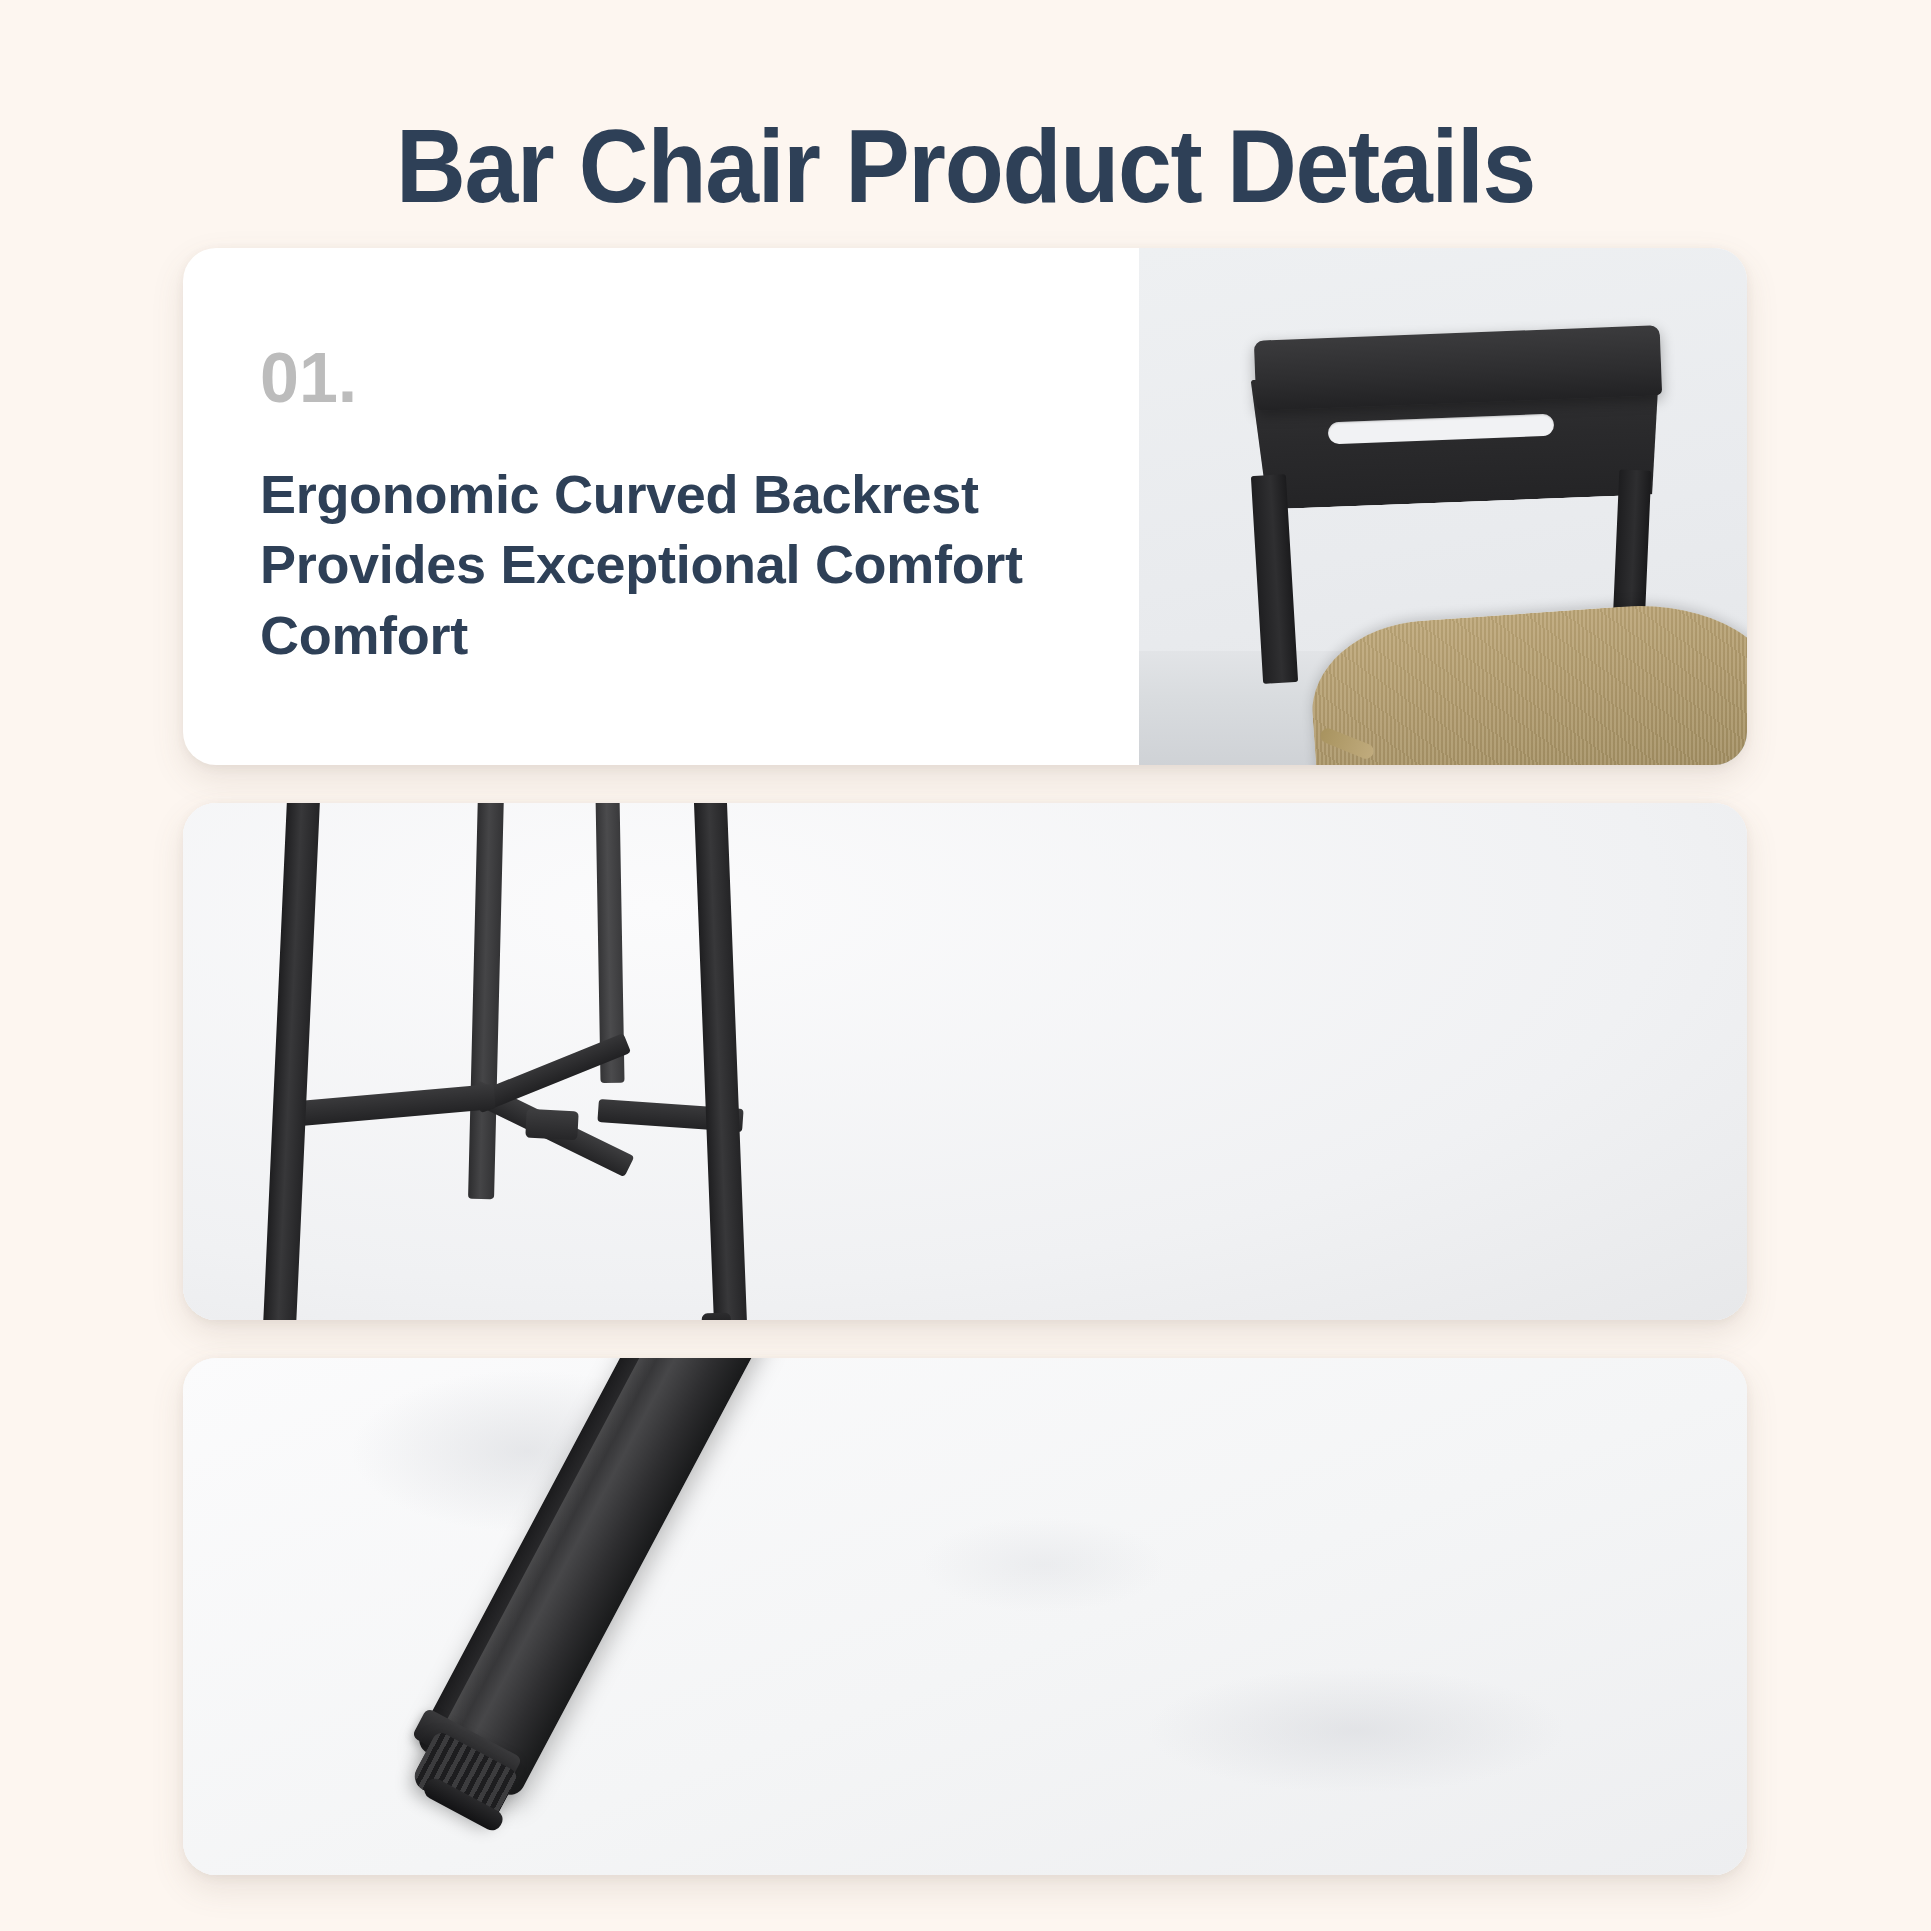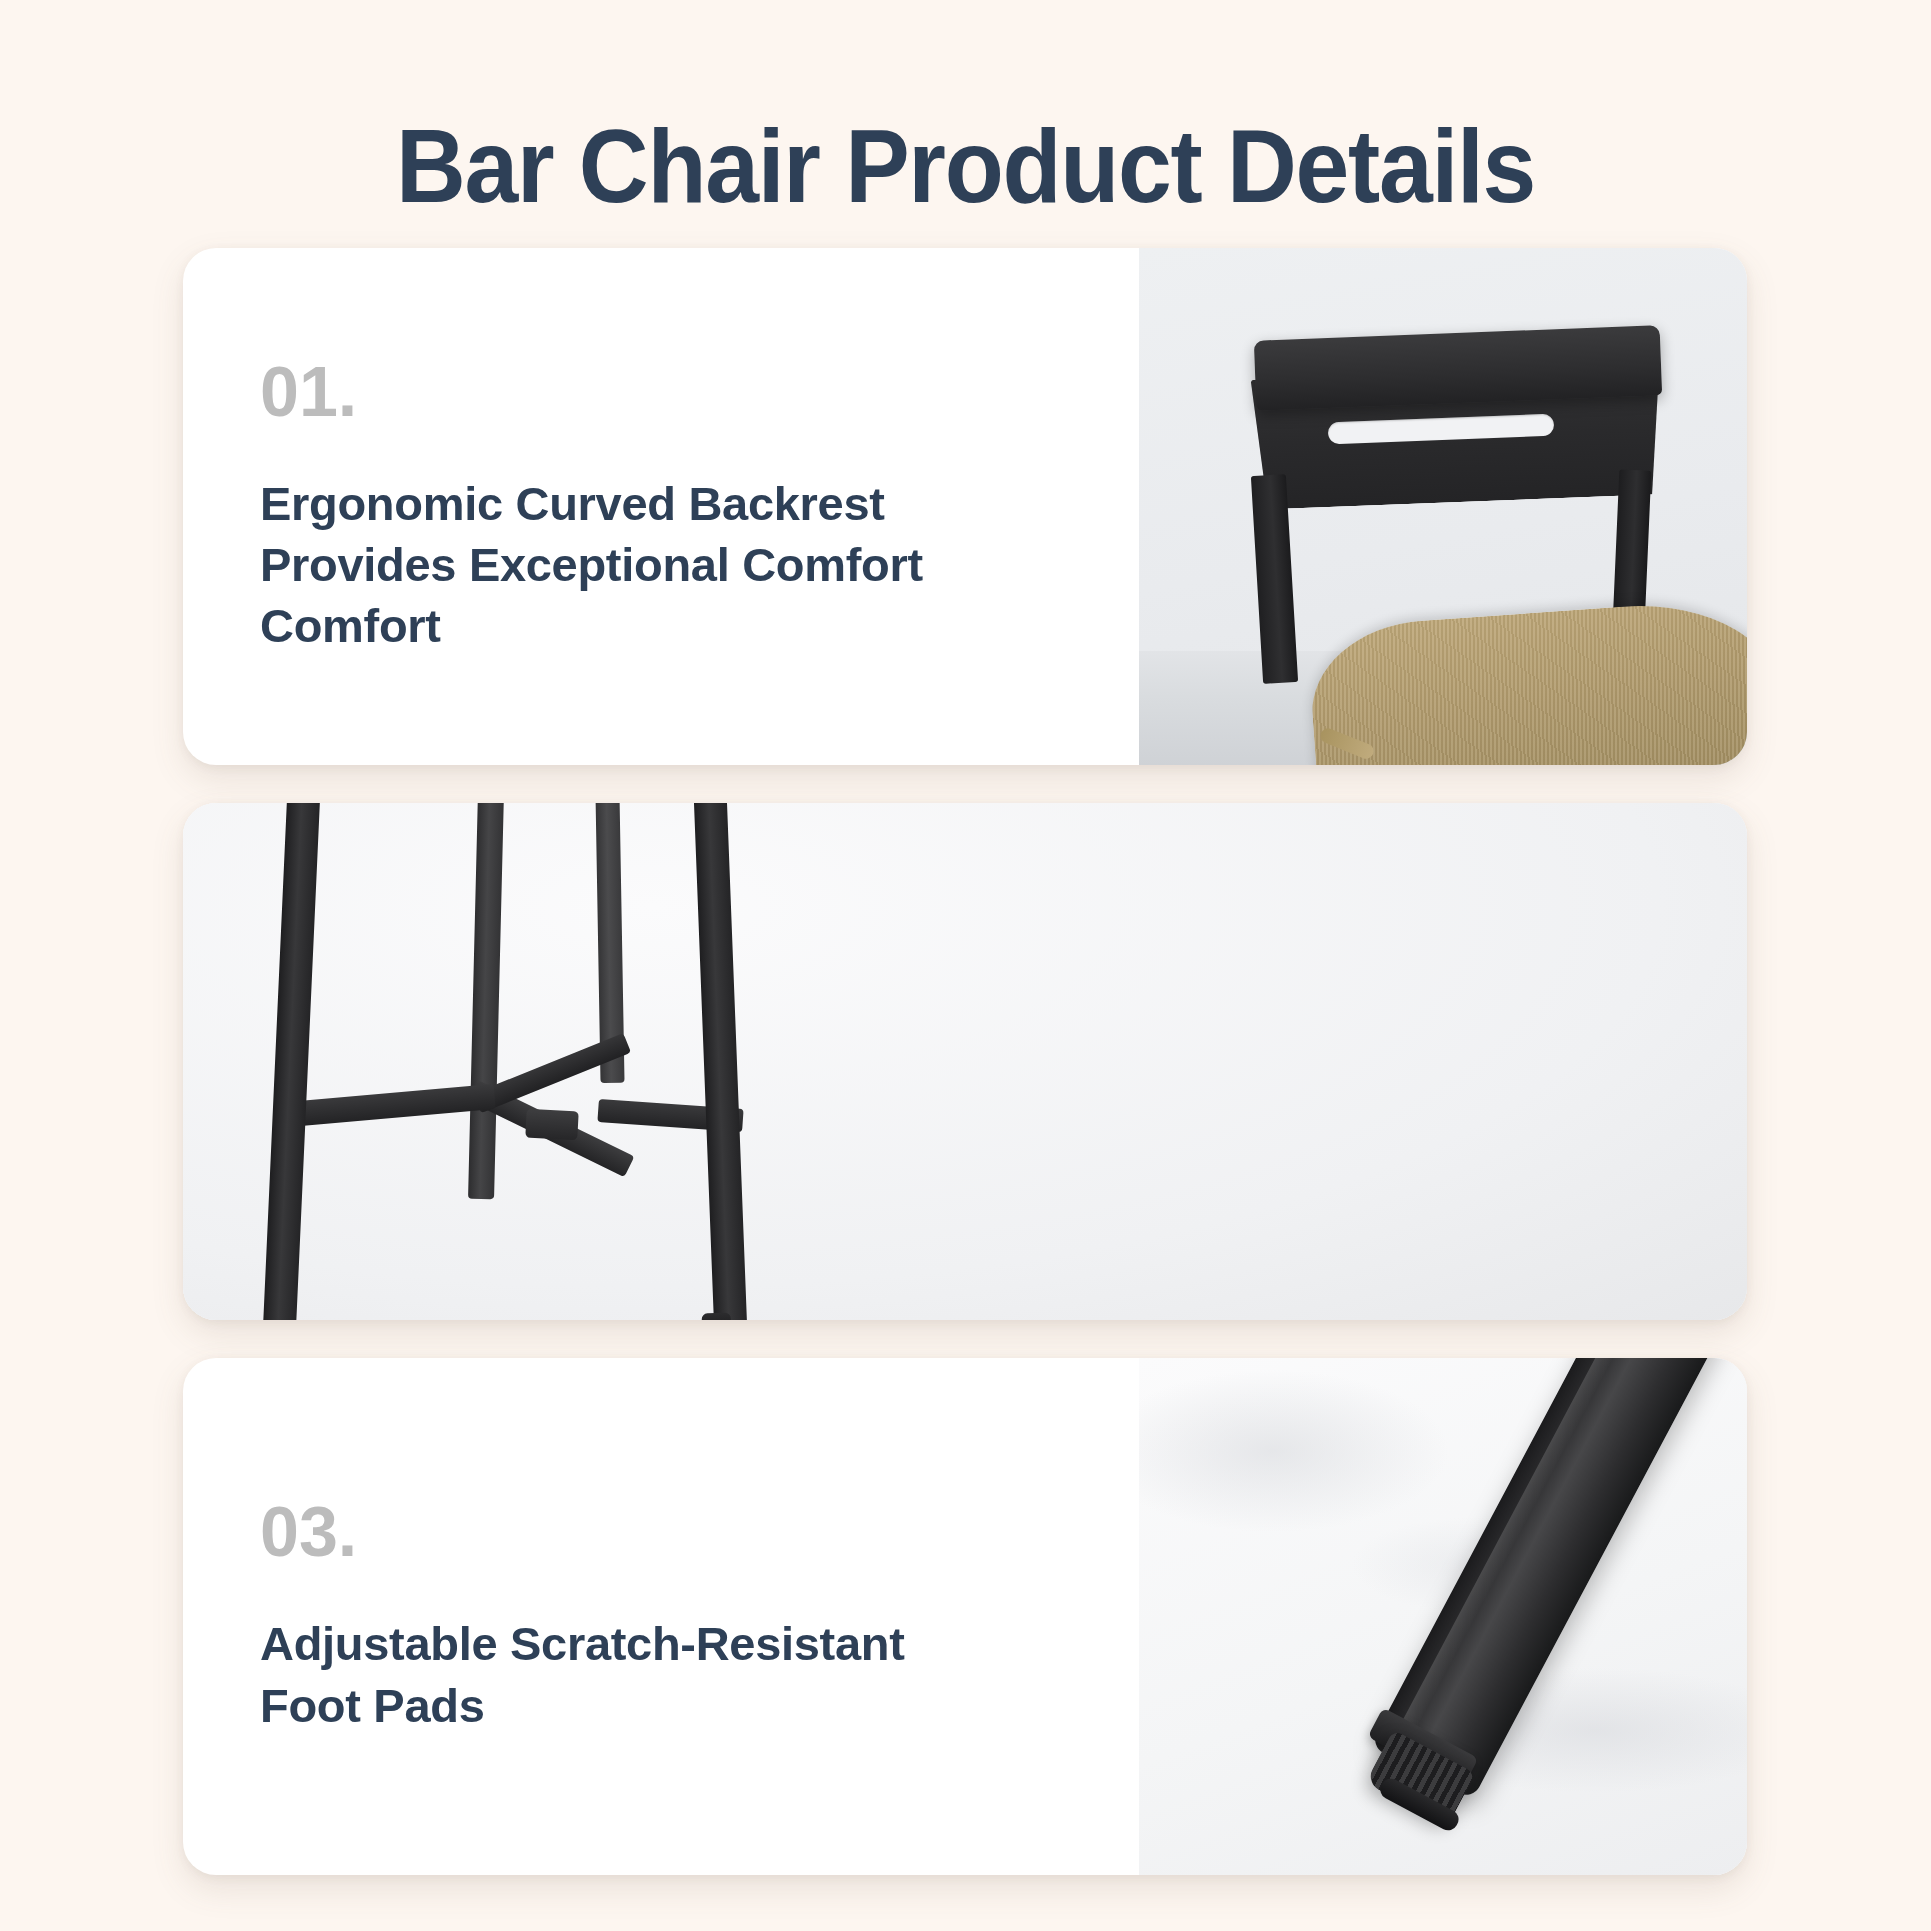--- a/index.html
+++ b/index.html
@@ -67,21 +67,21 @@
 
   .num{
     font-size:70px;
     font-weight:800;
     color:#bcbcbc;
     letter-spacing:0px;
     line-height:1;
     margin-bottom:46px;
   }
   .headline{
-    font-size:47px;
+    font-size:54px;
     font-weight:600;
     color:#2e4057;
     line-height:1.30;
     letter-spacing:-0.3px;
   }
   .headline .ln{display:block;}
 
   
 
   
@@ -261,27 +261,20 @@
         <div class="plate"></div>
         <div class="leg leg-fl"></div>
         <div class="leg leg-fr"></div>
 
         <div class="foot foot-r"></div>
       </div>
     </div>
   </div>
 
   <div class="card layout-left" id="card-3">
-    <div class="text-pane">
-      <div class="num">03.</div>
-      <div class="headline">
-        <span class="ln">Adjustable Scratch-Resistant</span>
-        <span class="ln">Foot Pads</span>
-      </div>
-    </div>
     <div class="img-pane">
       <div class="ph3">
         <div class="marble"></div>
         <div class="legbar"></div>
         <div class="collar"></div>
         <div class="pad"></div>
         <div class="pad-base"></div>
       </div>
     </div>
   </div>

